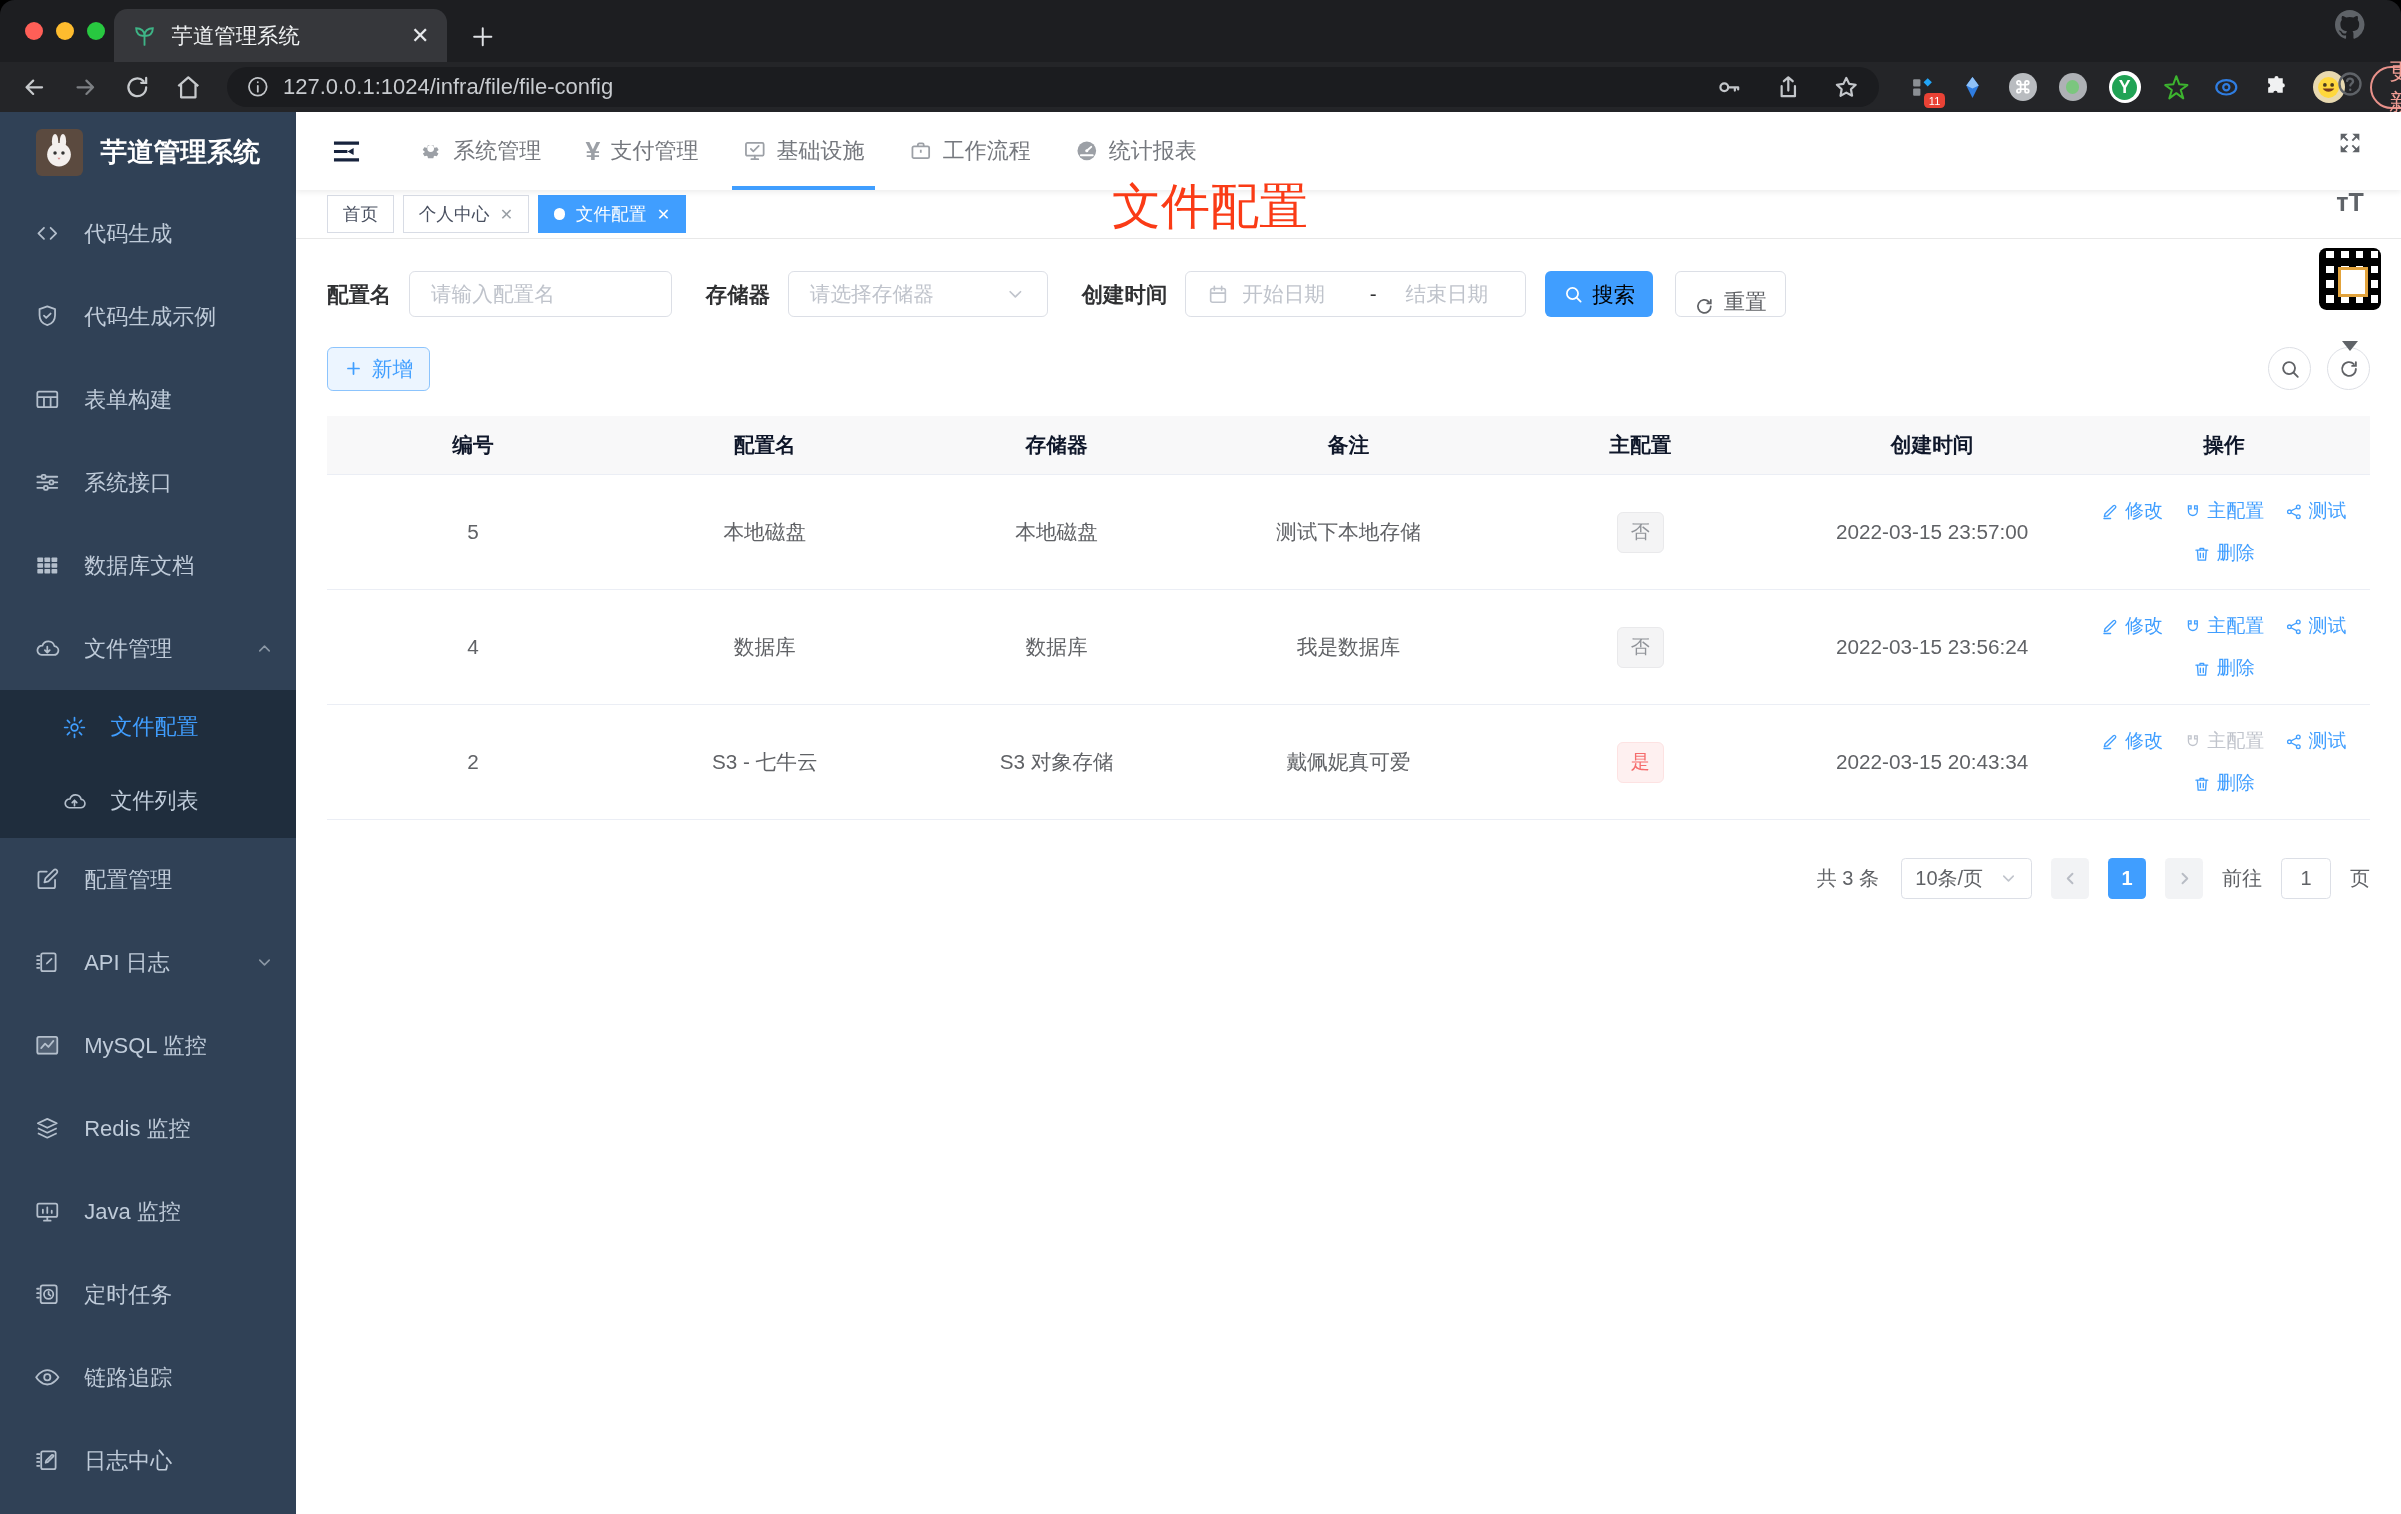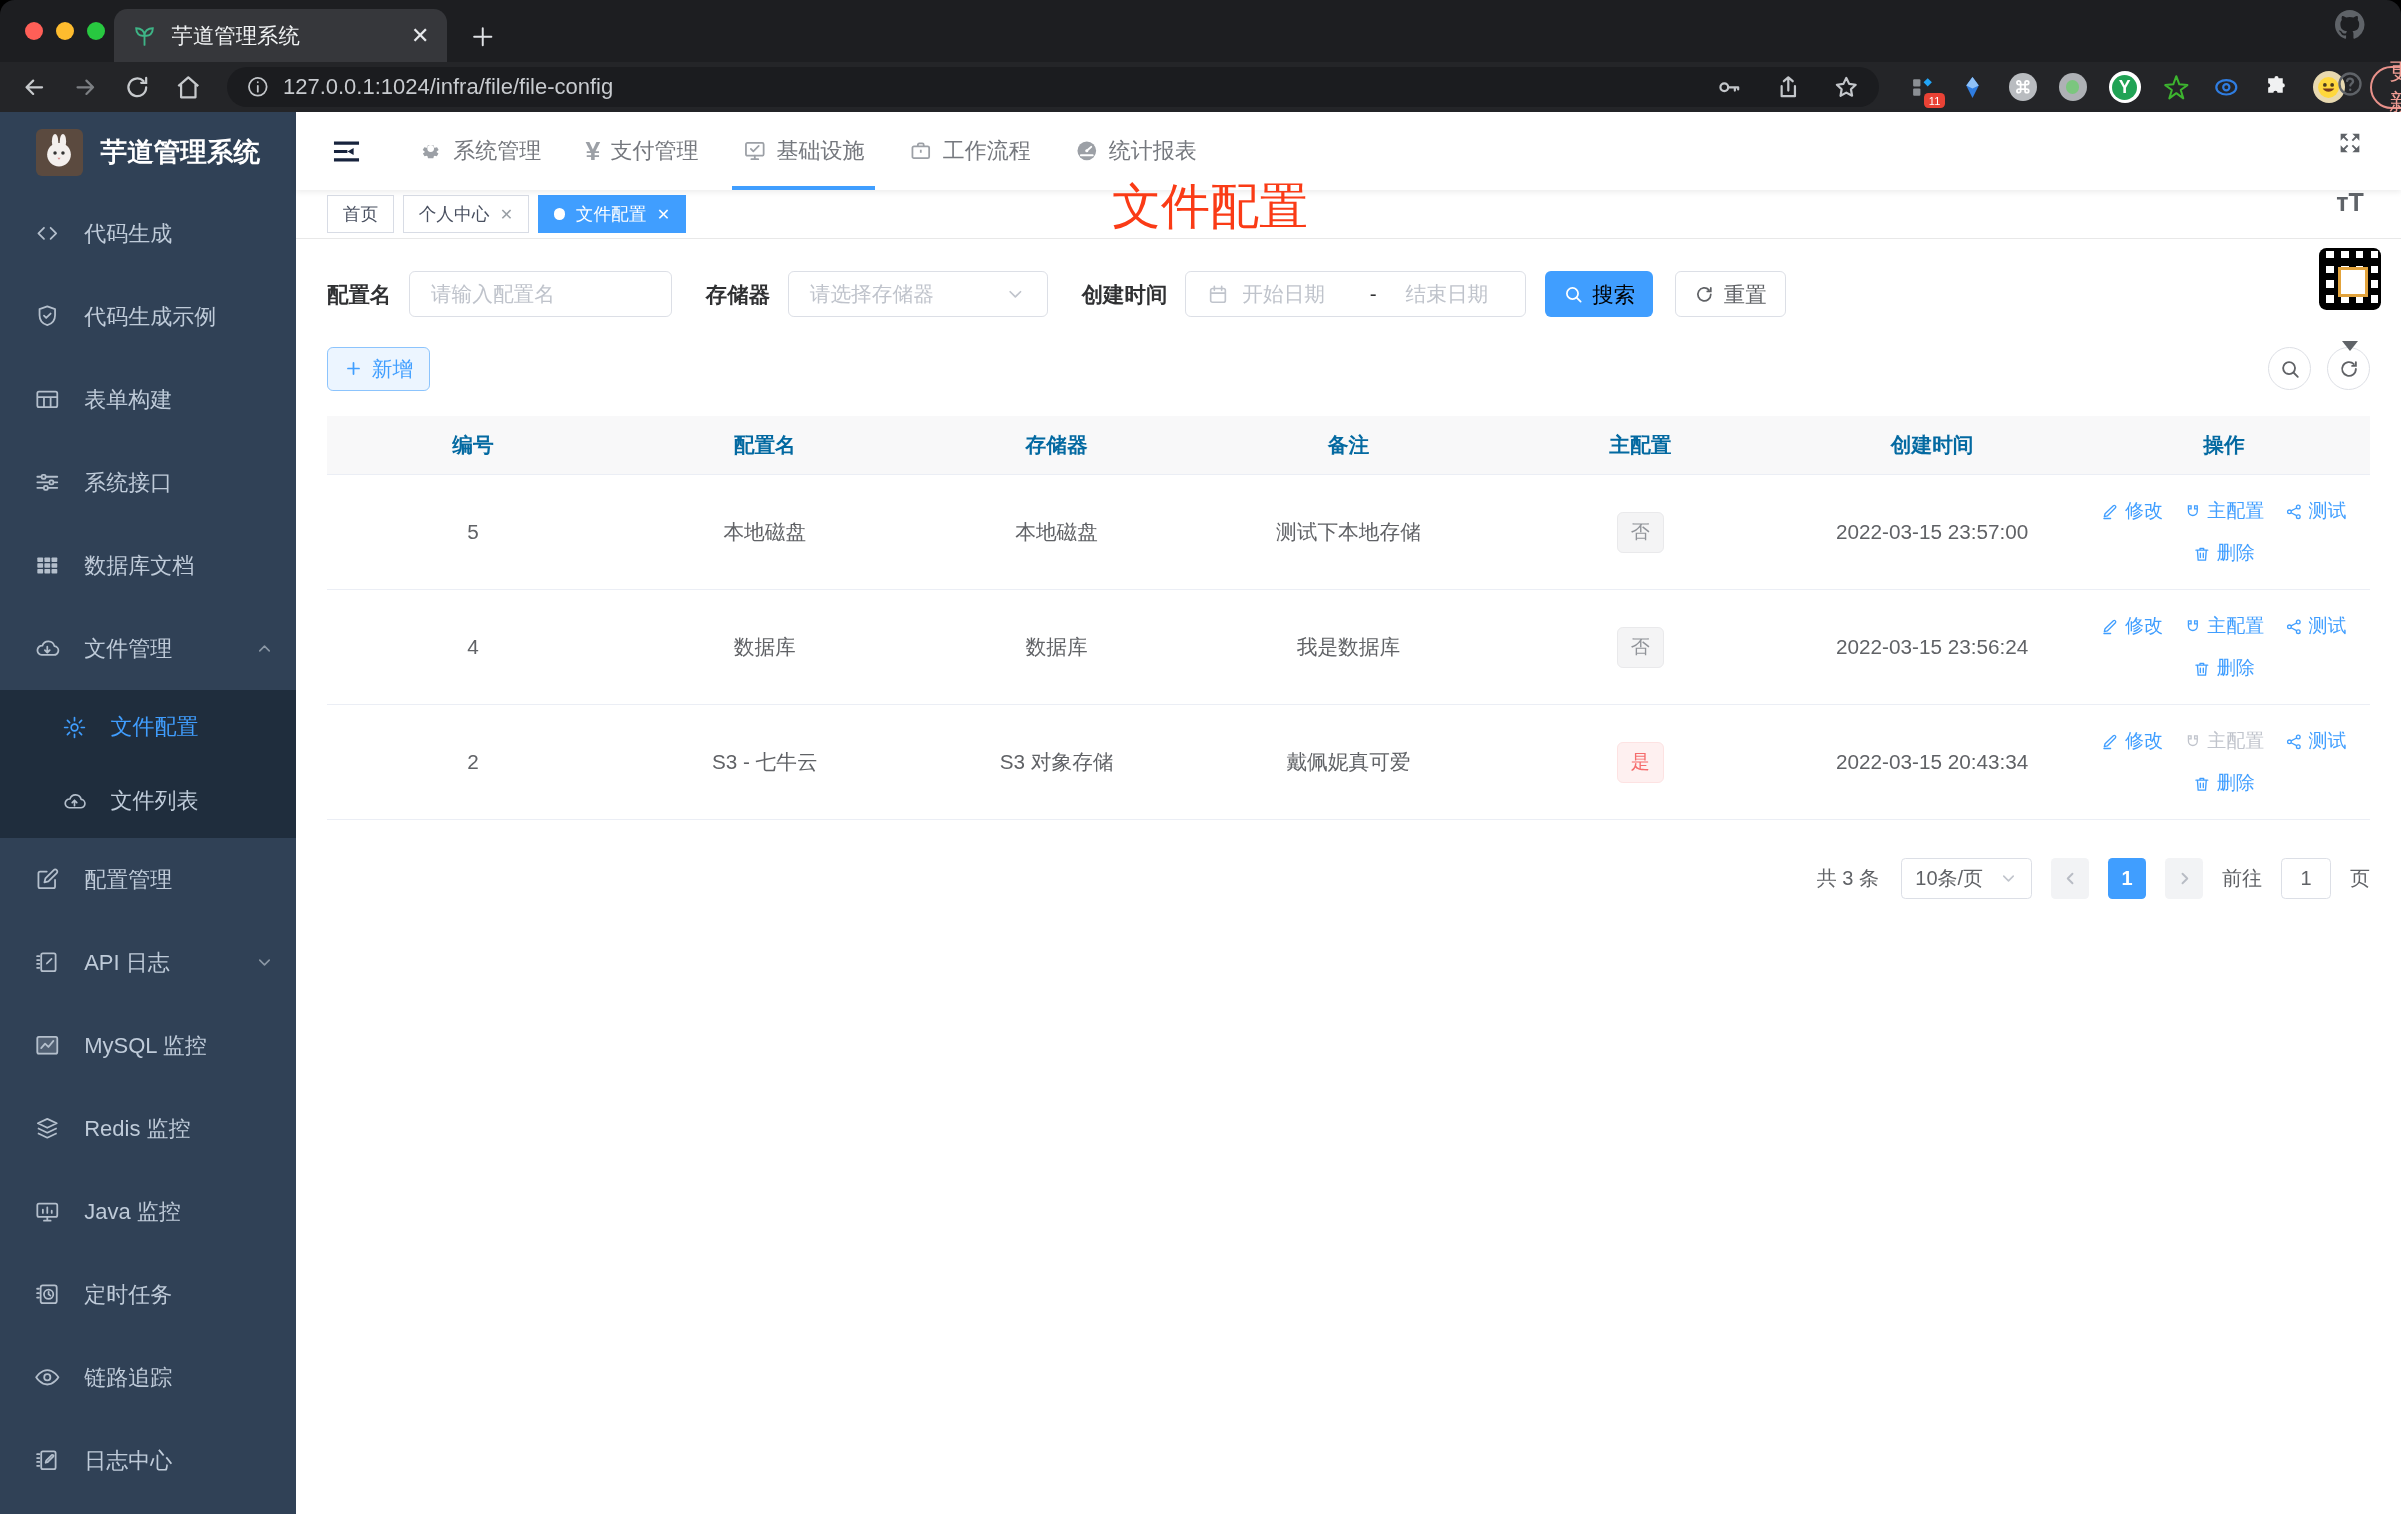--- a/index.html
+++ b/index.html
@@ -100,30 +100,30 @@
   .f-input input::placeholder { color: #bfc3cb; }
   .w-name { width: 263px; margin-right: 34px; }
   .w-select { width: 260px; margin-right: 34px; justify-content: space-between; }
   .w-date { width: 341px; margin-right: 19px; gap: 13.3px; }
   .sel-caret { color: #c0c4cc; }
   .date-sep { color: #303133; font-size: 20.7px; }
   .date-ph { color: #bfc3cb; font-size: 20.7px; flex: 1; }
   .btn { height: 46px; border-radius: 5.9px; display: inline-flex; align-items: center; justify-content: center;
          gap: 8.9px; font-size: 21.4px; cursor: pointer; border: 1.5px solid transparent; white-space: nowrap; }
   .btn-primary { background: #409eff; color: #000000; width: 108px; margin-right: 22px; }
-  .btn-plain { background: #fff; border-color: #dcdfe6; color: #606266; width: 111px; }
+  .btn-plain { background: #fff; border-color: #dcdfe6; color: #606266; width: 111px; align-items: flex-end; }
 
   .toolbar-row { display: flex; align-items: center; margin-bottom: 25px; }
   .btn-add { width: 103px; height: 44px; background: #ecf5ff; border: 1.5px solid #8cc4fd; color: #409eff; font-size: 20.7px; }
   .toolbar-right { margin-left: auto; display: flex; gap: 16px; }
   .circle-btn { width: 43px; height: 43px; border-radius: 50%; border: 1.5px solid #dddfe5; background: #fff;
                 color: #606266; display: flex; align-items: center; justify-content: center; cursor: pointer; }
 
   table.grid { width: 100%; border-collapse: collapse; table-layout: fixed; }
-  .grid th { height: 59px; background: #f8f8f9; color: #0369a1; font-size: 20.7px; font-weight: bold;
+  .grid th { height: 59px; background: #f8f8f9; color: #0f172a; font-size: 20.7px; font-weight: bold;
              text-align: center; border-bottom: 1.5px solid #ebeef5; }
   .grid td { height: 115px; text-align: center; color: #606266; font-size: 20.7px;
              border-bottom: 1.5px solid #ebeef5; vertical-align: middle; }
   .cell-tag { display: inline-flex; align-items: center; justify-content: center; min-width: 47px; height: 41px;
               padding: 0 11.8px; border-radius: 5.9px; font-size: 19px; }
   .tag-info { background: #f4f4f5; border: 1.5px solid #e9e9eb; color: #909399; }
   .tag-danger { background: #fef0f0; border: 1.5px solid #fde2e2; color: #f56c6c; }
   .acts-line { display: flex; justify-content: center; align-items: center; gap: 20.7px; }
   .acts-line + .acts-line { margin-top: 16px; }
   .act { display: inline-flex; align-items: center; gap: 5.9px; color: #409eff; font-size: 19px;

